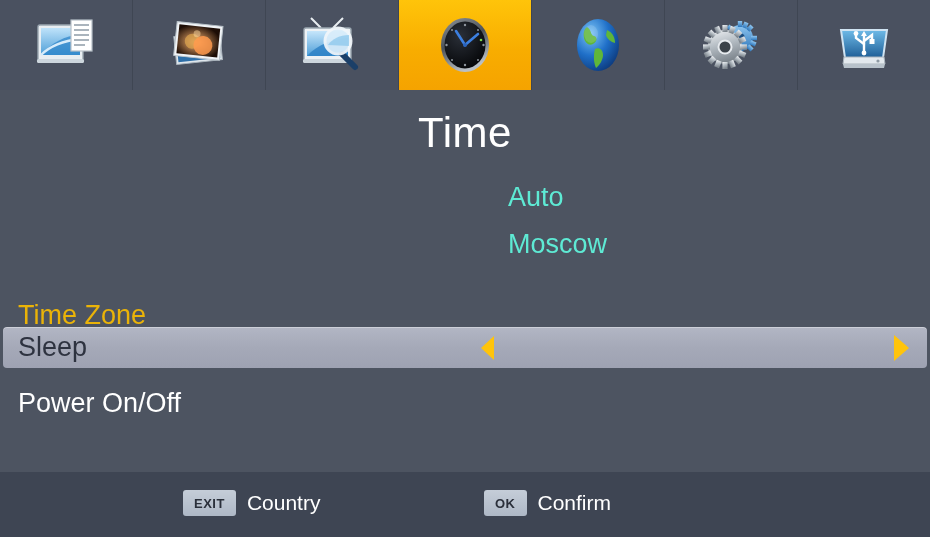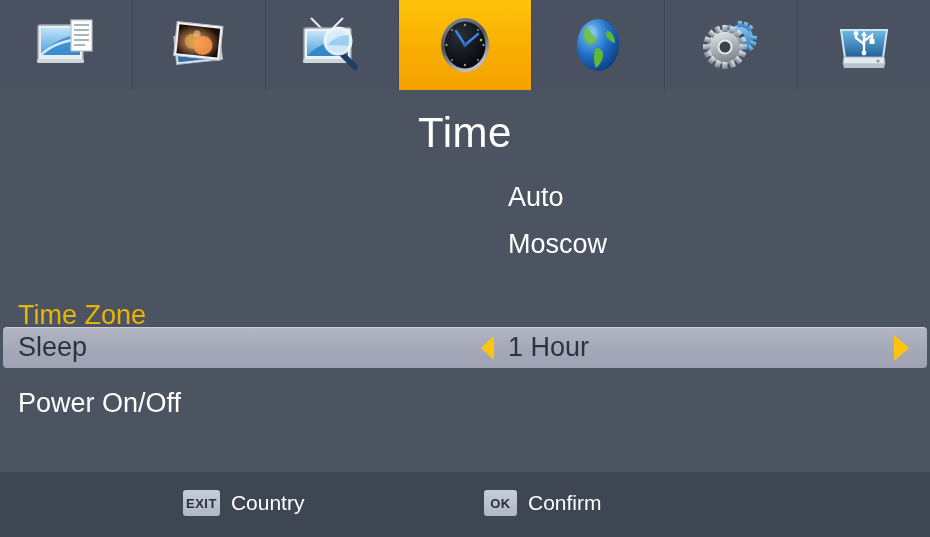--- a/index.html
+++ b/index.html
@@ -52,21 +52,21 @@
     height: 47px;
     display: flex; align-items: center;
   }
   .row .lbl {
     position: absolute; left: 18px;
     font-size: 27px; color: #ffffff; font-weight: 400;
     white-space: nowrap;
   }
   .row .val {
     position: absolute; left: 508px;
-    font-size: 27px; color: #ffffff; font-weight: 400;
+    font-size: 27px; color: #5eead4; font-weight: 400;
     white-space: nowrap;
   }
   .row.dim .lbl, .row.dim .val { color: #eab308; margin-top: 48px; }
 
   .row.sel {
     background: #a7abba;
     background-image: linear-gradient(180deg,#b2b6c4 0%,#a5a9b8 50%,#9ea2b2 100%);
     border-radius: 4px;
     box-shadow: inset 0 1px 0 rgba(255,255,255,.35);
     margin: 12px 3px;
@@ -99,21 +99,21 @@
   .footer {
     position: absolute; left: 0; top: 472px;
     width: 930px; height: 65px;
     background: #3e4553;
   }
   .hint { position: absolute; display: flex; align-items: center; top: 18px; }
   .hint.h1 { left: 183px; }
   .hint.h2 { left: 484px; }
   .key {
     display: inline-flex; align-items: center; justify-content: center;
-    min-width: 33px; height: 26px; padding: 0 3px;
+    min-width: 33px; height: 26px; padding: 0 11px;
     background: #b8c2cf;
     background-image: linear-gradient(180deg,#c5cdd8 0%,#aeb8c6 100%);
     border-radius: 3px;
     color: #2b303b; font-size: 13px; font-weight: 700;
     letter-spacing: .5px;
   }
   .hint .txt {
     margin-left: 11px;
     font-size: 21px; color: #ffffff; font-weight: 400;
   }
@@ -339,21 +339,20 @@
         <span class="val">Moscow</span>
       </div>
 
       <div class="row dim">
         <span class="lbl">Time Zone</span>
       </div>
 
       <div class="row sel">
         <span class="lbl">Sleep</span>
         <span class="arrow-l"></span>
-        <span class="val">1 Hour</span>
         <span class="arrow-r"></span>
       </div>
 
       <div class="row">
         <span class="lbl">Power On/Off</span>
         <span class="val"></span>
       </div>
 
     </div>
   </div>

